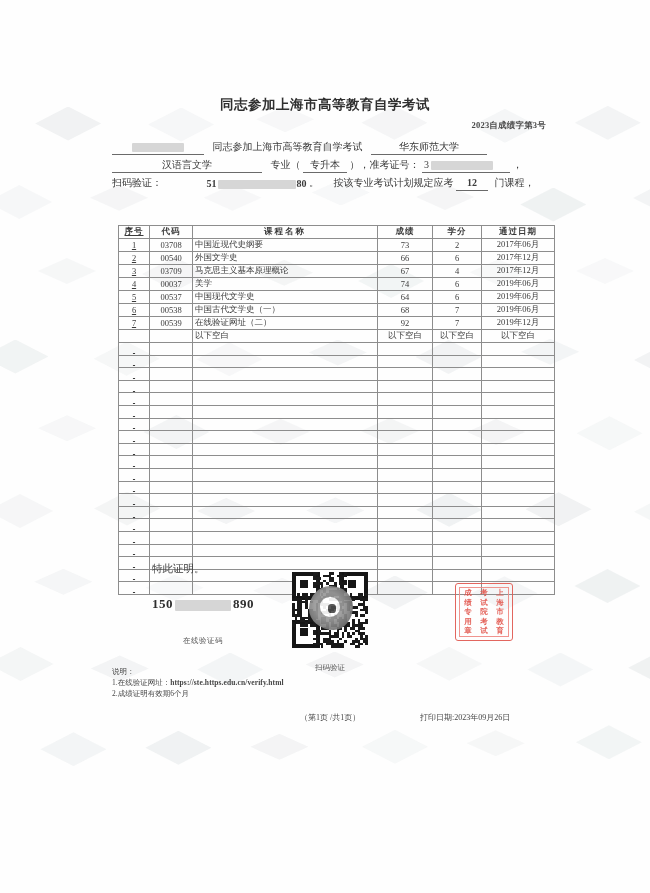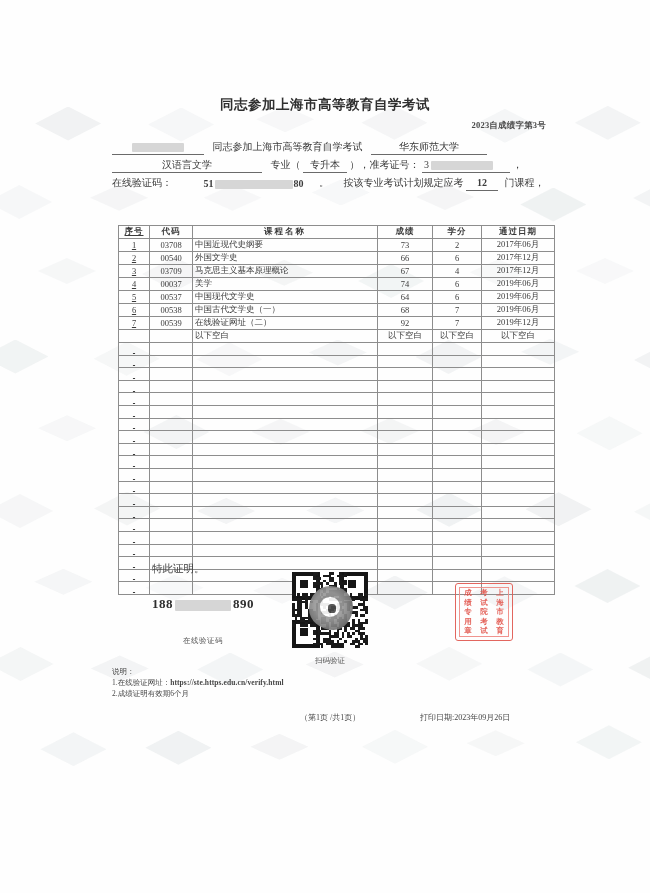--- a/index.html
+++ b/index.html
@@ -194,21 +194,21 @@
     text-align: center;
   }
   #qr {
     width: 76px;
     height: 76px;
     margin: 0 auto;
     position: relative;
     background: #ffffff;
   }
   #qr-label {
-    margin-top: 8px;
+    margin-top: 15px;
     font-size: 7.5px;
     color: #555;
   }
   .qr-px { position: absolute; background: #1a1a1a; }
   .qr-finder {
     position: absolute;
     width: 20px; height: 20px;
     border: 4px solid #151515;
     background: #fff;
   }
@@ -390,22 +390,22 @@
       <div class="dl">
         <span class="fld" style="width:150px;">汉语言文学</span>
         <span class="inline-txt" style="padding-left:6px;">专业（</span>
         <span class="fld" style="width:44px;">专升本</span>
         <span class="inline-txt">），准考证号：</span>
         <span class="fld" style="width:86px;text-align:left;padding-left:2px;"><span>3</span><span class="redact" style="width:62px;margin-left:2px;"></span></span>
         <span class="inline-txt">，</span>
       </div>
 
       <div class="dl">
-        <span class="inline-txt">在线验证码：</span>
-        <span class="fld nolines" style="width:126px;text-align:center;padding-left:16px;"><span style="font-weight:bold;">51</span><span class="redact" style="width:78px;margin:0 1px;"></span><span style="font-weight:bold;">80</span></span>
+        <span class="inline-txt">扫码验证：</span>
+        <span class="fld nolines" style="width:126px;text-align:right;padding-left:16px;"><span style="font-weight:bold;">51</span><span class="redact" style="width:78px;margin:0 1px;"></span><span style="font-weight:bold;">80</span></span>
         <span class="inline-txt">。</span>
         <span class="inline-txt" style="padding-left:12px;">按该专业考试计划规定应考</span>
         <span class="fld" style="width:32px;font-weight:bold;">12</span>
         <span class="inline-txt" style="padding-left:4px;">门课程，</span>
       </div>
 
 
     </div>
 
     <div id="tbl-wrap">
@@ -645,21 +645,21 @@
               <td class="c-cred">&nbsp;</td>
               <td class="c-date">&nbsp;</td>
             </tr>
           </tbody>
       </table>
     </div>
 
     <div id="closing">特此证明。</div>
 
     <div id="vcode-block">
-      <div id="vcode"><span>188</span><span class="redact" style="width:56px;margin:0 2px;"></span><span>890</span></div>
+      <div id="vcode"><span>150</span><span class="redact" style="width:56px;margin:0 2px;"></span><span>890</span></div>
       <div id="vcode-label">在线验证码</div>
     </div>
 
     <div id="qr-block">
       <div id="qr">
         <div class="qr-finder" style="left:0;top:0;"></div>
         <div class="qr-finder" style="right:0;top:0;"></div>
         <div class="qr-finder" style="left:0;bottom:0;"></div>
         <div id="qr-noise">
             <div class="qr-px" style="left: 20.9655px; top: 0px; width: 2.62069px; height: 2.62069px;"></div>

